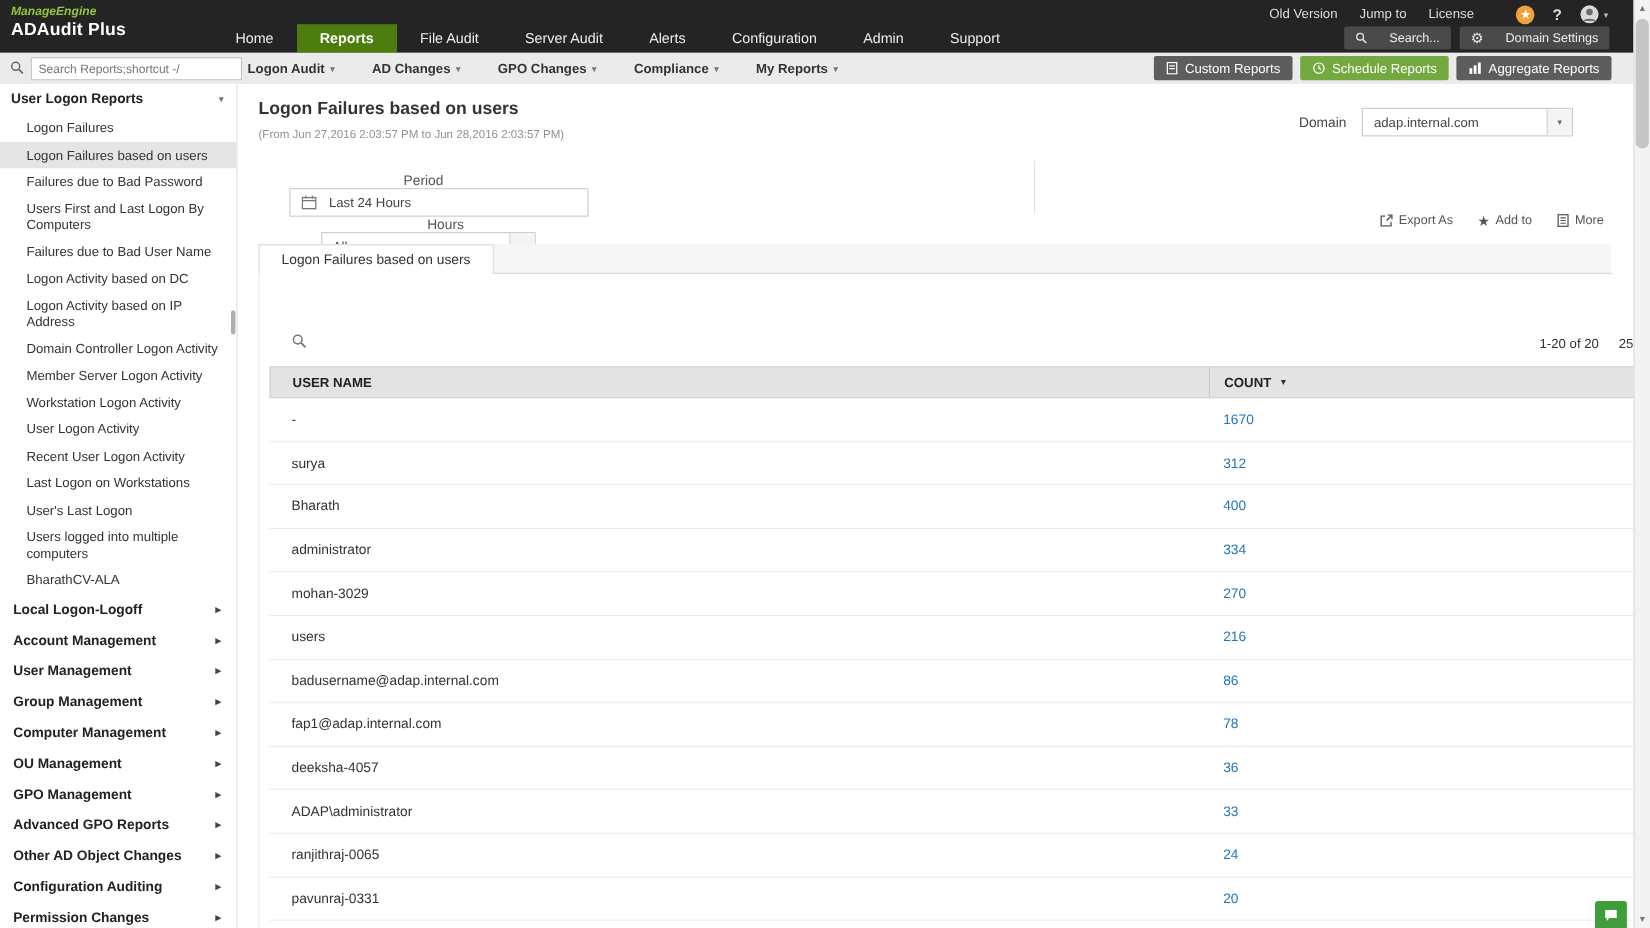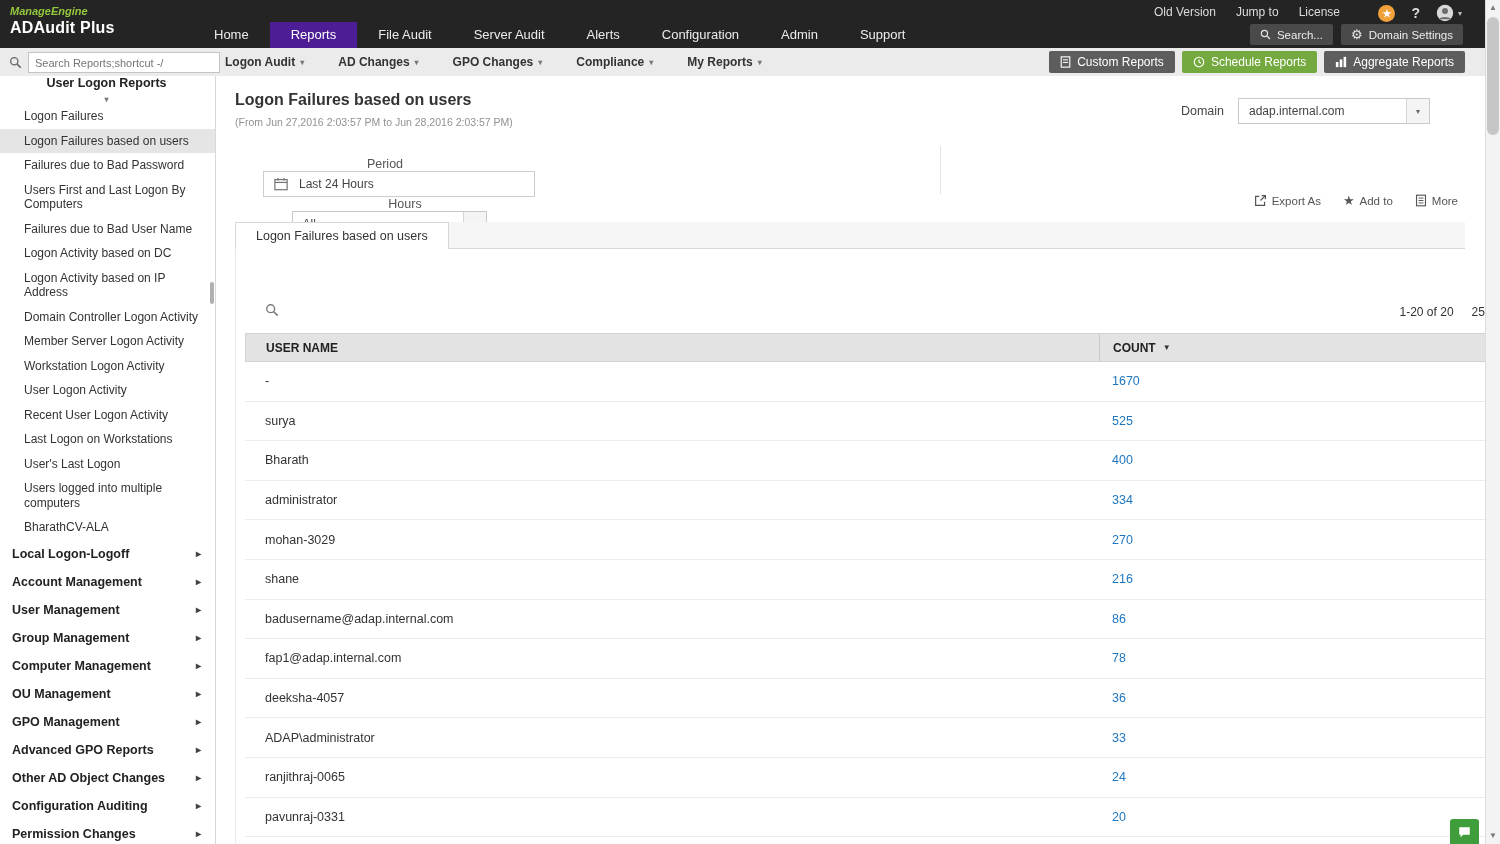--- a/index.html
+++ b/index.html
@@ -14,44 +14,44 @@
   .utility{position:absolute;right:160px;top:5px;display:flex;align-items:center;gap:20px;}
   .u-link{color:#dcdcdc;font-size:12px;cursor:pointer;white-space:nowrap;}
   .topbar-icons{position:absolute;right:38px;top:3px;display:flex;align-items:center;gap:16px;height:20px;}
   .orange-badge{width:17px;height:17px;border-radius:50%;background:#f0a13a;color:#fff;
                 font-size:10px;font-weight:700;display:flex;align-items:center;justify-content:center;cursor:pointer;}
   .q-icon{color:#dedede;font-size:14px;font-weight:700;cursor:pointer;}
   .avatar-wrap{display:flex;align-items:center;gap:4px;cursor:pointer;}
   .avatar-caret{color:#bbb;font-size:8px;}
   .mainnav{position:absolute;left:193px;bottom:0;height:26px;display:flex;}
   .nav-item{padding:0 21px;line-height:26px;font-size:13px;color:#ececec;cursor:pointer;white-space:nowrap;}
-  .nav-item.active{background:#4c1d95;color:#fff;}
+  .nav-item.active{background:#4d7c0f;color:#fff;font-weight:bold;}
   .top-buttons{position:absolute;right:37px;bottom:3px;display:flex;gap:8px;}
-  .top-btn{display:flex;align-items:center;gap:6px;background:#4a4a4a;color:#ececec;
+  .top-btn{display:flex;align-items:center;gap:20px;background:#4a4a4a;color:#ececec;
            font-size:11.5px;height:21px;padding:0 10px;border-radius:2px;cursor:pointer;white-space:nowrap;}
   .gear-glyph{font-size:13px;color:#e5e5e5;line-height:1;}
 
   
   .toolbar{position:absolute;left:0;top:48px;width:100%;height:28px;background:#ebebeb;border-bottom:1px solid #d2d2d2;}
   .tsearch-icon{position:absolute;left:9px;top:7px;}
   .report-search{position:absolute;left:28px;top:4px;width:178px;height:19px;border:1px solid #c4c4c4;
                  font-size:11px;color:#555;padding:0 6px;background:#fff;font-family:"Liberation Sans",sans-serif;}
   .toolbar-menus{position:absolute;left:208px;top:0;height:28px;display:flex;align-items:center;}
   .toolbar-menu{padding:0 17px;font-size:12px;color:#333;display:flex;align-items:center;gap:5px;cursor:pointer;white-space:nowrap;font-weight:bold;}
   .small-caret{font-size:8px;color:#777;}
   .toolbar-actions{position:absolute;right:35px;top:3px;display:flex;gap:7px;}
   .action-btn{display:flex;align-items:center;gap:6px;height:22px;padding:0 11px;font-size:12px;
               color:#fff;background:#5d5d5d;border-radius:2px;cursor:pointer;white-space:nowrap;}
   .action-btn.green{background:#74a93f;}
 
   
   .sidebar{position:absolute;left:0;top:76px;width:215px;height:768px;background:#fff;
            border-right:1px solid #d8d8d8;overflow:hidden;}
   .sidebar-header{height:28px;display:flex;align-items:center;justify-content:space-between;
-                  padding:0 12px 0 10px;font-size:12.5px;font-weight:700;color:#222;cursor:pointer;flex-direction:column;}
+                  padding:0 12px 0 10px;font-size:12.5px;font-weight:700;color:#222;cursor:pointer;}
   .sidebar-item{padding:5px 10px 5px 24px;font-size:12px;color:#333;line-height:14.5px;cursor:pointer;}
   .sidebar-item.selected{background:#e5e5e5;}
   .sidebar-section{display:flex;align-items:center;justify-content:space-between;
                    padding:7px 14px 7px 12px;font-size:12.5px;font-weight:700;color:#222;cursor:pointer;}
   .sec-arrow{font-size:10px;color:#444;}
   .side-thumb{position:absolute;right:1px;top:206px;width:4px;height:22px;background:#b0b0b0;border-radius:2px;}
 
   
   .content{position:absolute;left:216px;top:76px;width:1270px;height:768px;overflow:hidden;background:#fff;}
   .page-title{position:absolute;left:19px;top:15px;font-size:16px;font-weight:700;color:#333;}
@@ -472,21 +472,21 @@
           <div class="trow">
             <div class="cell-user">-</div>
             <div class="cell-count">
               <a class="count-link">1670</a>
             </div>
           </div>
 
           <div class="trow">
             <div class="cell-user">surya</div>
             <div class="cell-count">
-              <a class="count-link">525</a>
+              <a class="count-link">312</a>
             </div>
           </div>
 
           <div class="trow">
             <div class="cell-user">Bharath</div>
             <div class="cell-count">
               <a class="count-link">400</a>
             </div>
           </div>
 
@@ -498,21 +498,21 @@
           </div>
 
           <div class="trow">
             <div class="cell-user">mohan-3029</div>
             <div class="cell-count">
               <a class="count-link">270</a>
             </div>
           </div>
 
           <div class="trow">
-            <div class="cell-user">shane</div>
+            <div class="cell-user">users</div>
             <div class="cell-count">
               <a class="count-link">216</a>
             </div>
           </div>
 
           <div class="trow">
             <div class="cell-user">badusername@adap.internal.com</div>
             <div class="cell-count">
               <a class="count-link">86</a>
             </div>

